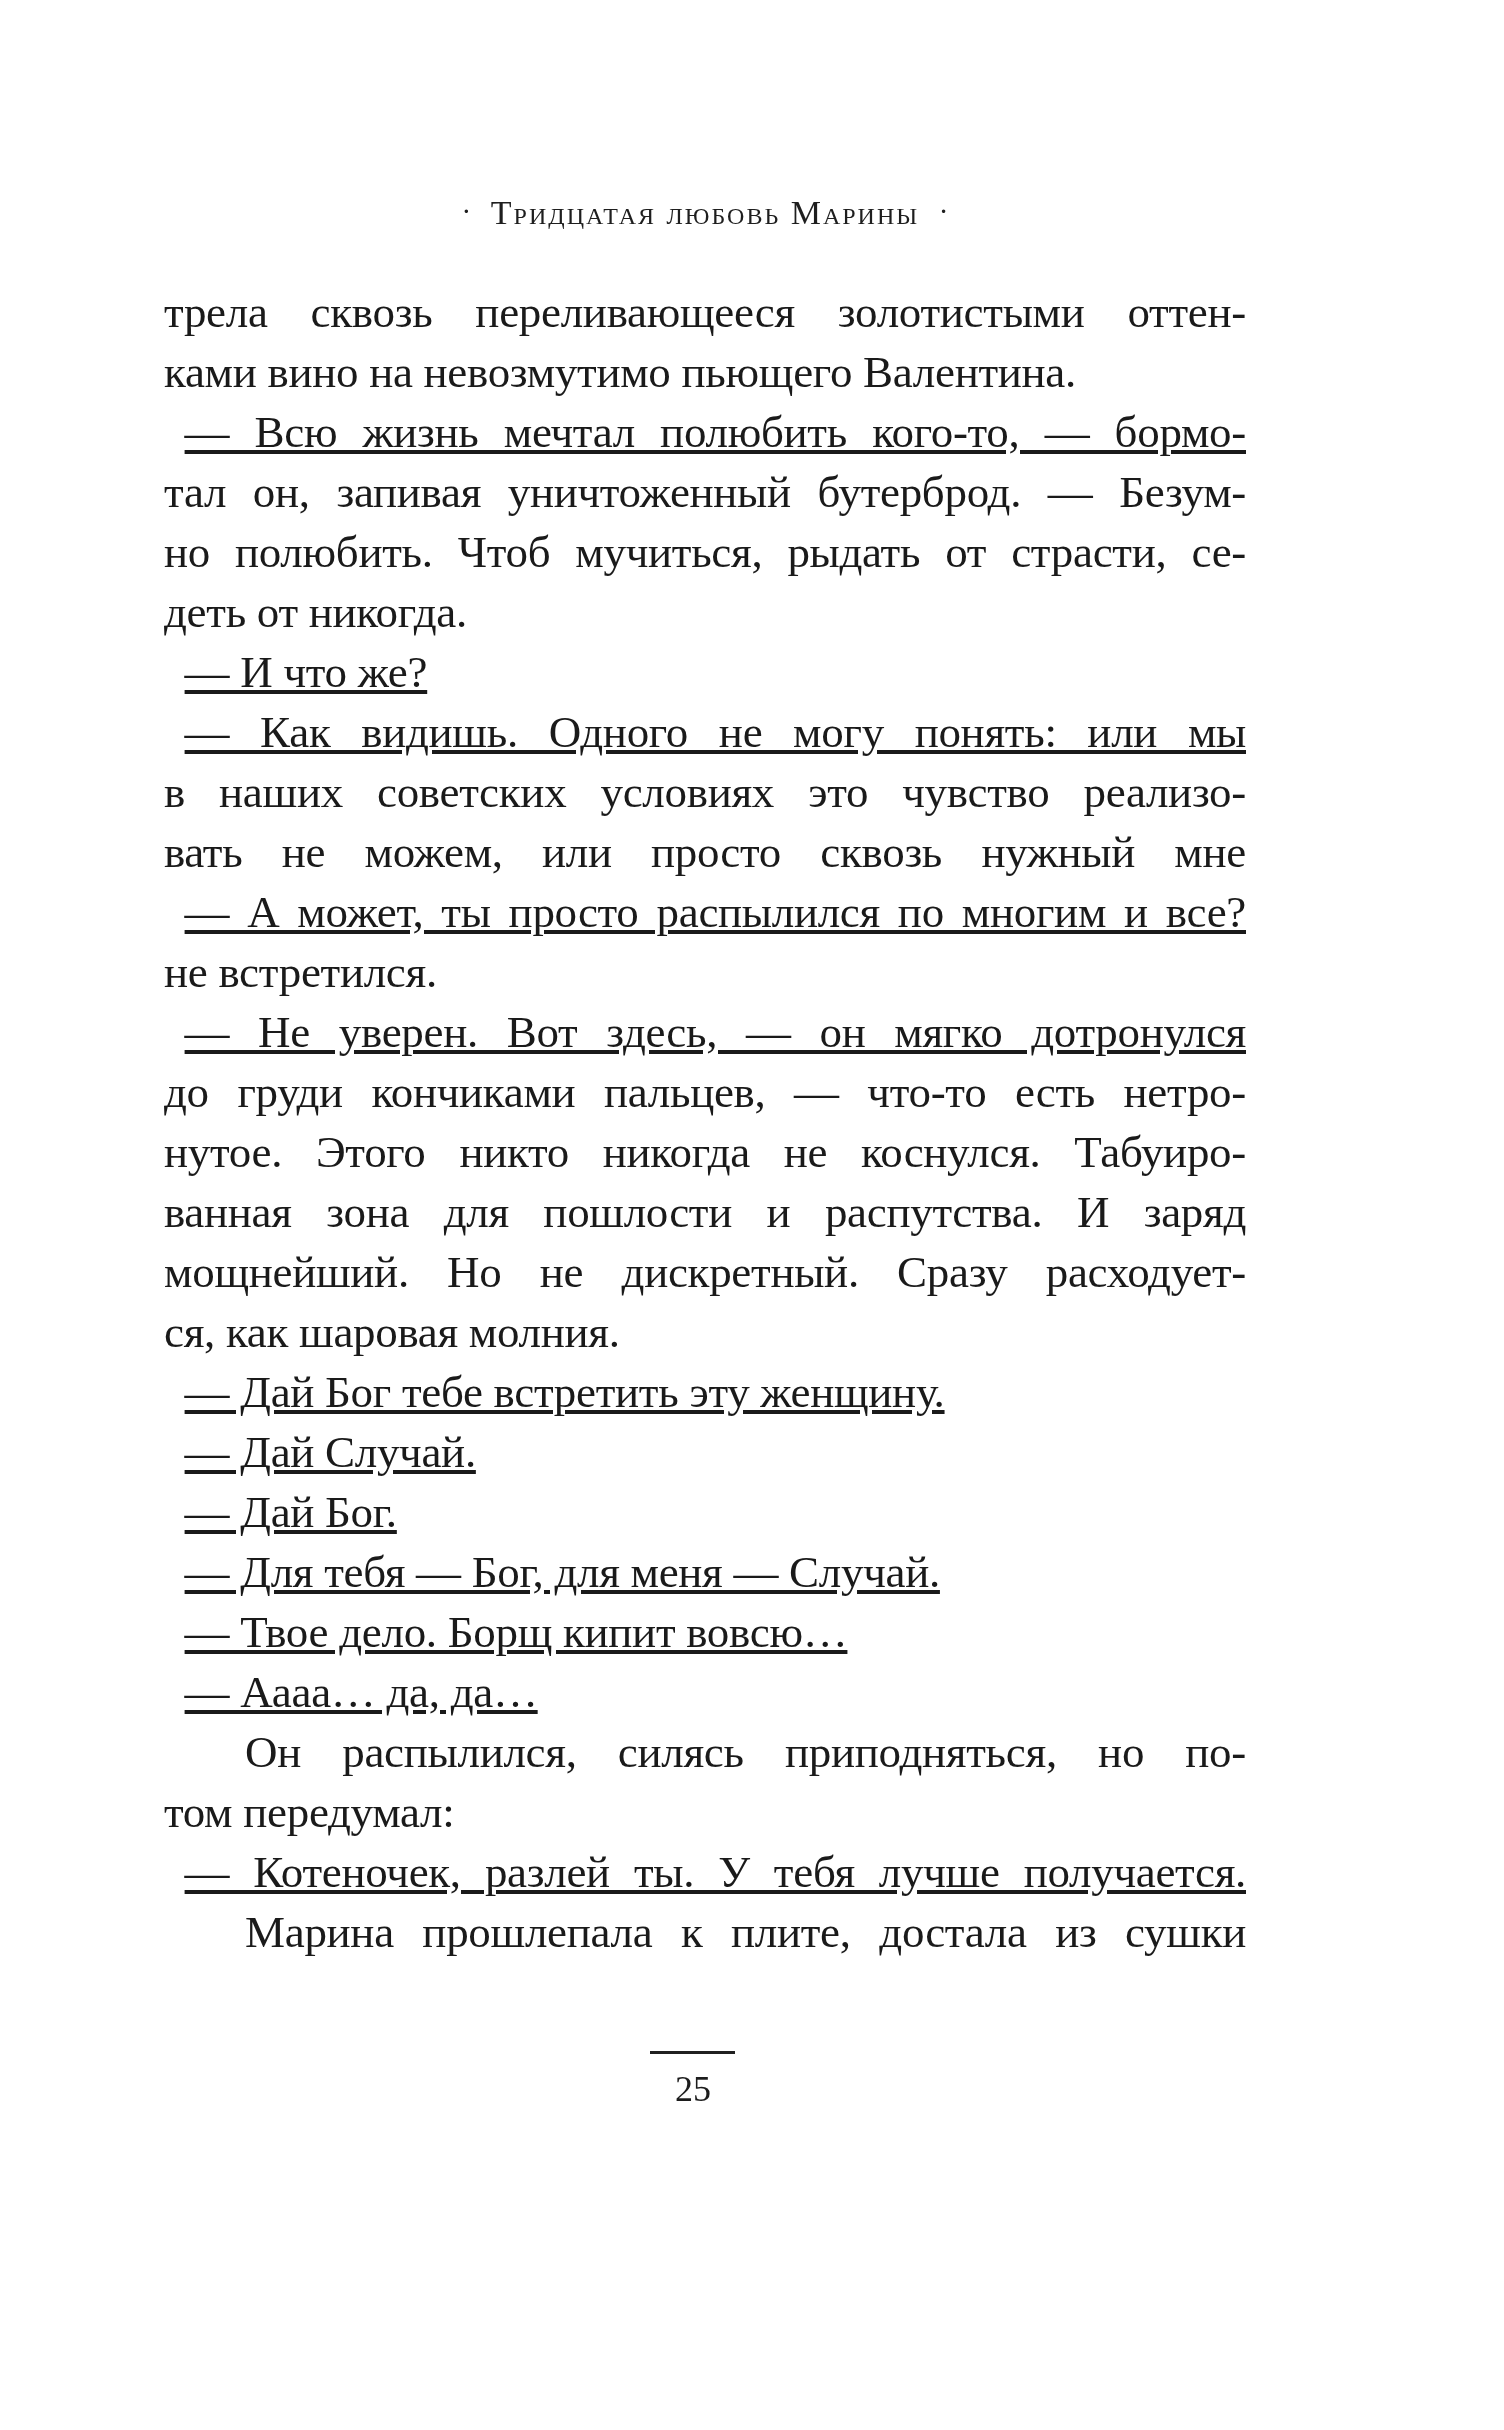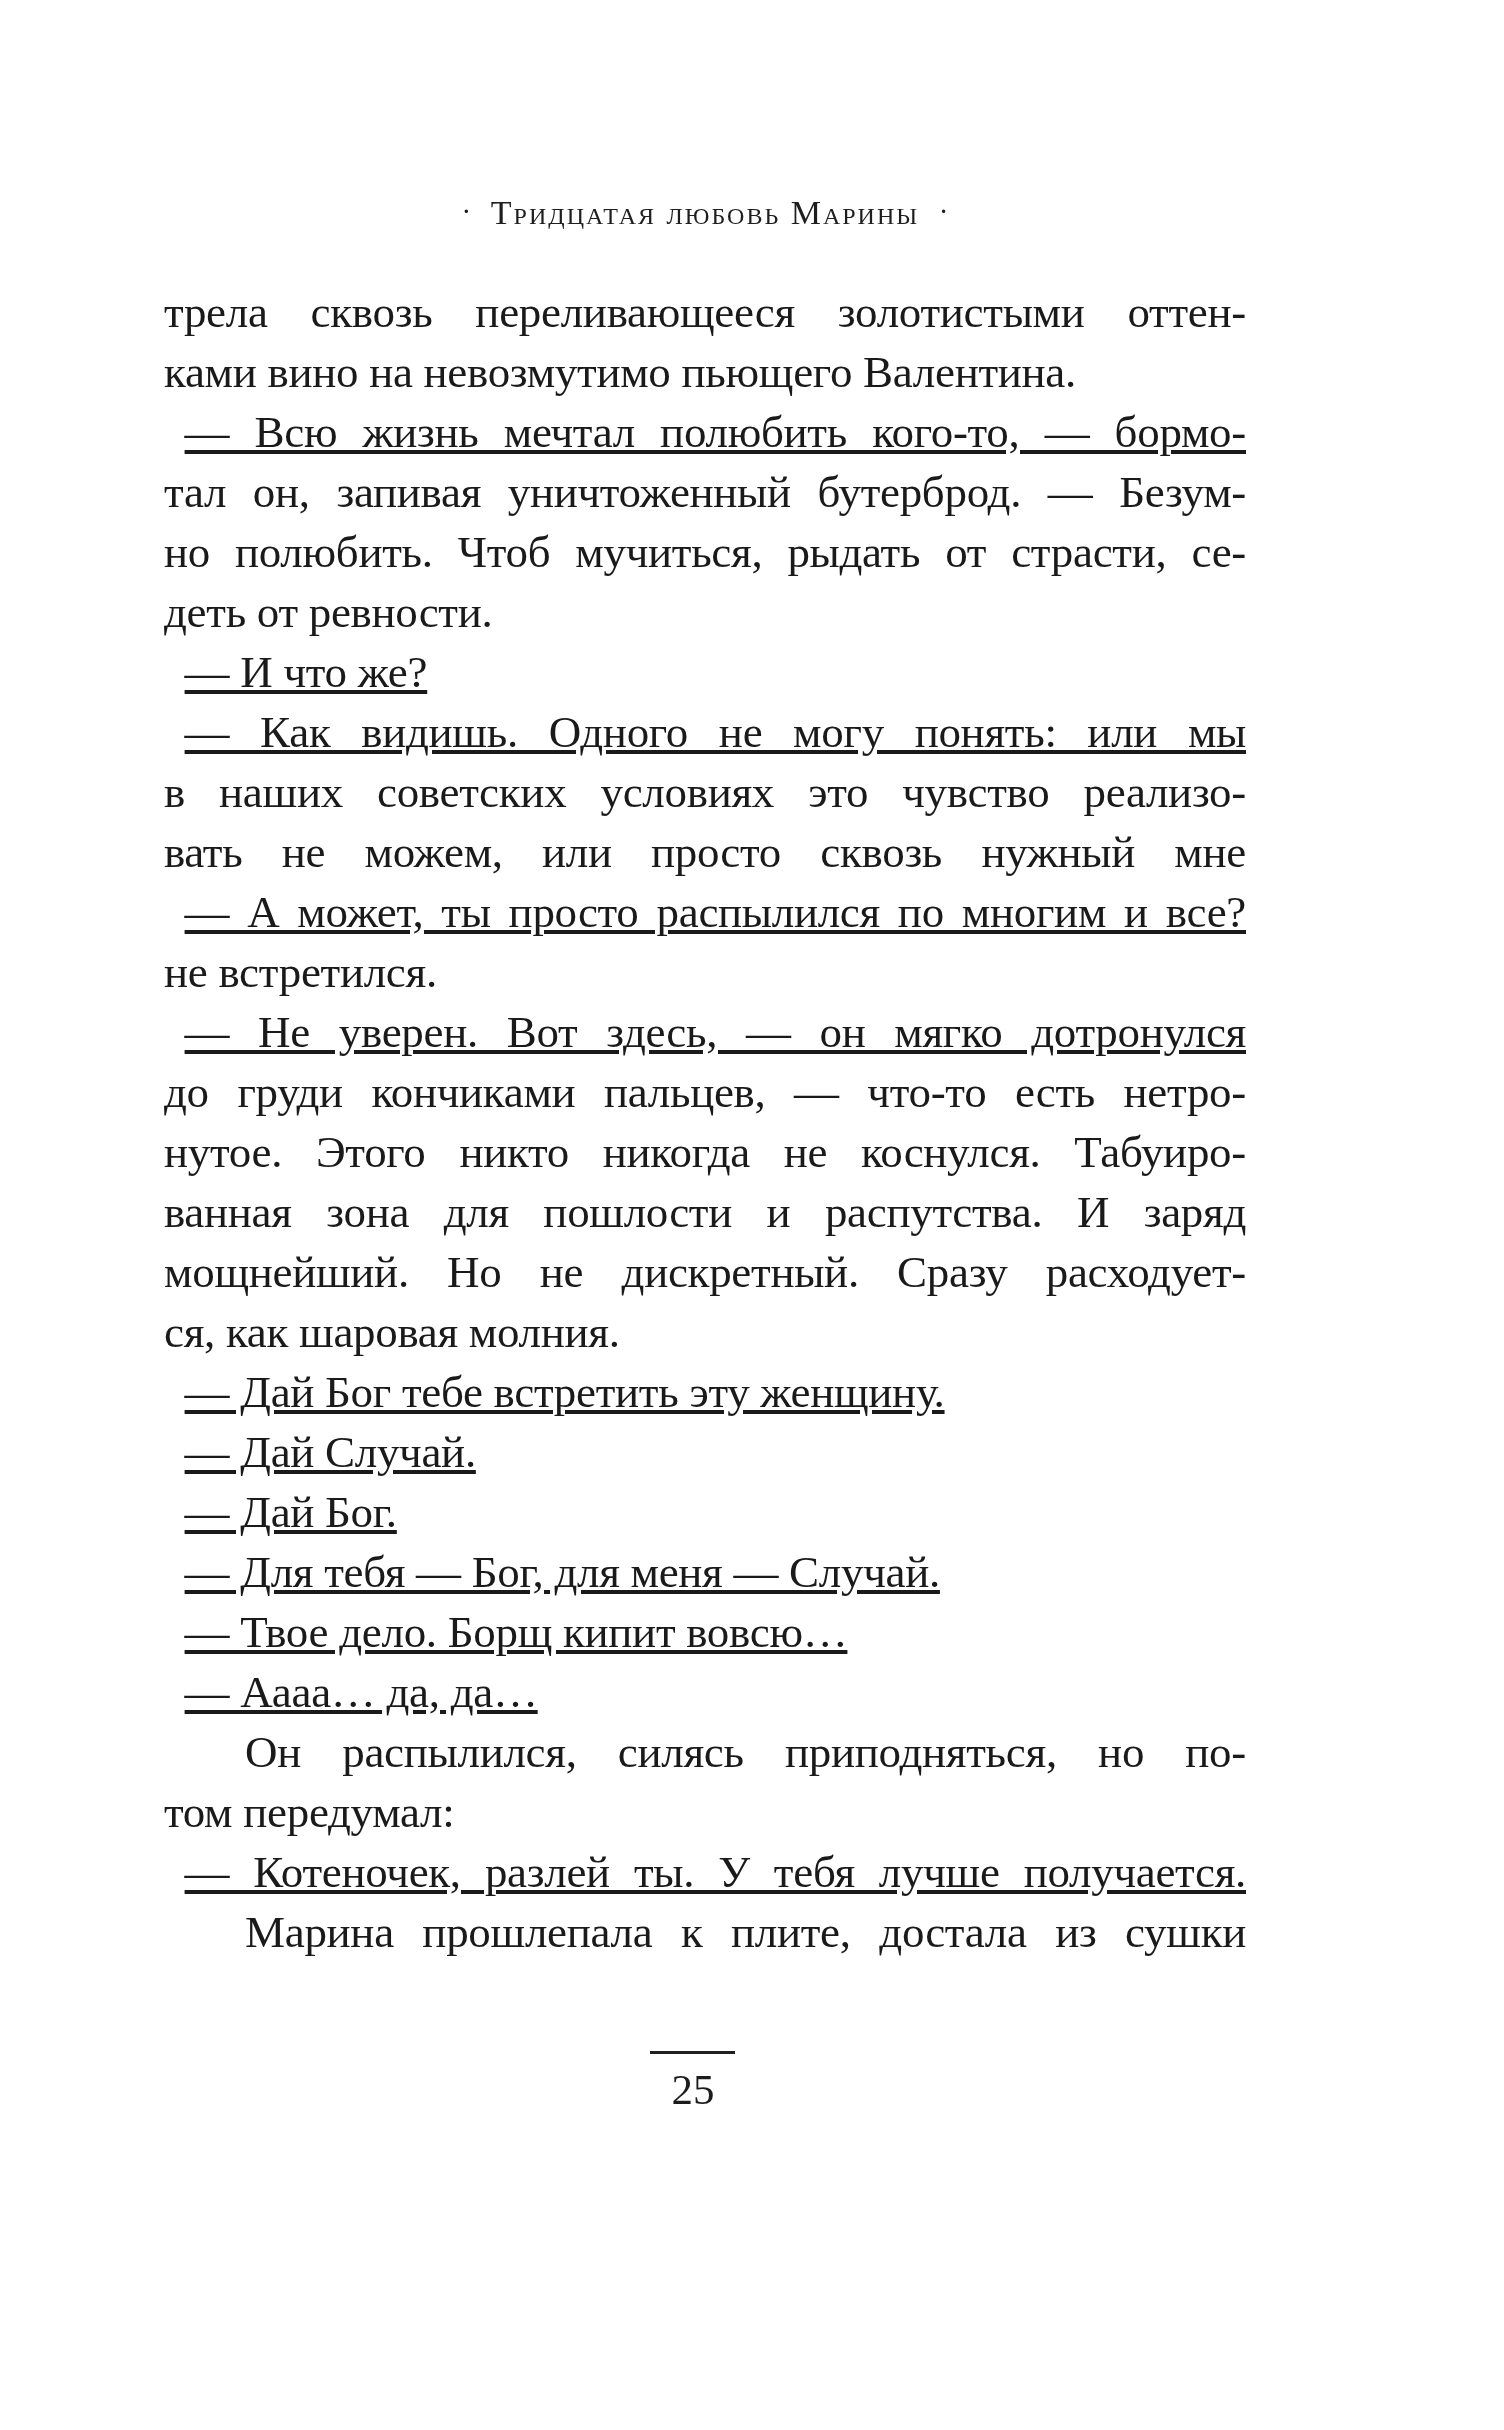--- a/index.html
+++ b/index.html
@@ -61,41 +61,41 @@
     width: 85px;
     height: 2.9px;
     background: #202020;
   }
   .page-number {
     position: absolute;
     left: 595px;
     top: 2064px;
     width: 196px;
     text-align: center;
-    font-size: 43px;
+    font-size: 36px;
     line-height: 51px;
     color: #1c1c1c;
   }
 </style>
 </head>
 <body>
 
 <div class="page">
 
   <div class="running-head">
     <span class="dot">·</span><span>Тридцатая любовь Марины</span><span class="dot">·</span>
   </div>
 
   <div class="text-block">
     <div class="ln j">трела сквозь переливающееся золотистыми оттен-</div>
     <div class="ln l">ками вино на невозмутимо пьющего Валентина.</div>
     <div class="ln j ind-d">— Всю жизнь мечтал полюбить кого-то, — бормо-</div>
     <div class="ln j">тал он, запивая уничтоженный бутерброд. — Безум-</div>
     <div class="ln j">но полюбить. Чтоб мучиться, рыдать от страсти, се-</div>
-    <div class="ln l">деть от ревности.</div>
+    <div class="ln l">деть от никогда.</div>
     <div class="ln l ind-d">— И что же?</div>
     <div class="ln j ind-d">— Как видишь. Одного не могу понять: или мы</div>
     <div class="ln j">в наших советских условиях это чувство реализо-</div>
     <div class="ln j">вать не можем, или просто сквозь нужный мне</div>
     <div class="ln j ind-d">— А может, ты просто распылился по многим и все?</div>
     <div class="ln l">не встретился.</div>
     <div class="ln j ind-d">— Не уверен. Вот здесь, — он мягко дотронулся</div>
     <div class="ln j">до груди кончиками пальцев, — что-то есть нетро-</div>
     <div class="ln j">нутое. Этого никто никогда не коснулся. Табуиро-</div>
     <div class="ln j">ванная зона для пошлости и распутства. И заряд</div>

